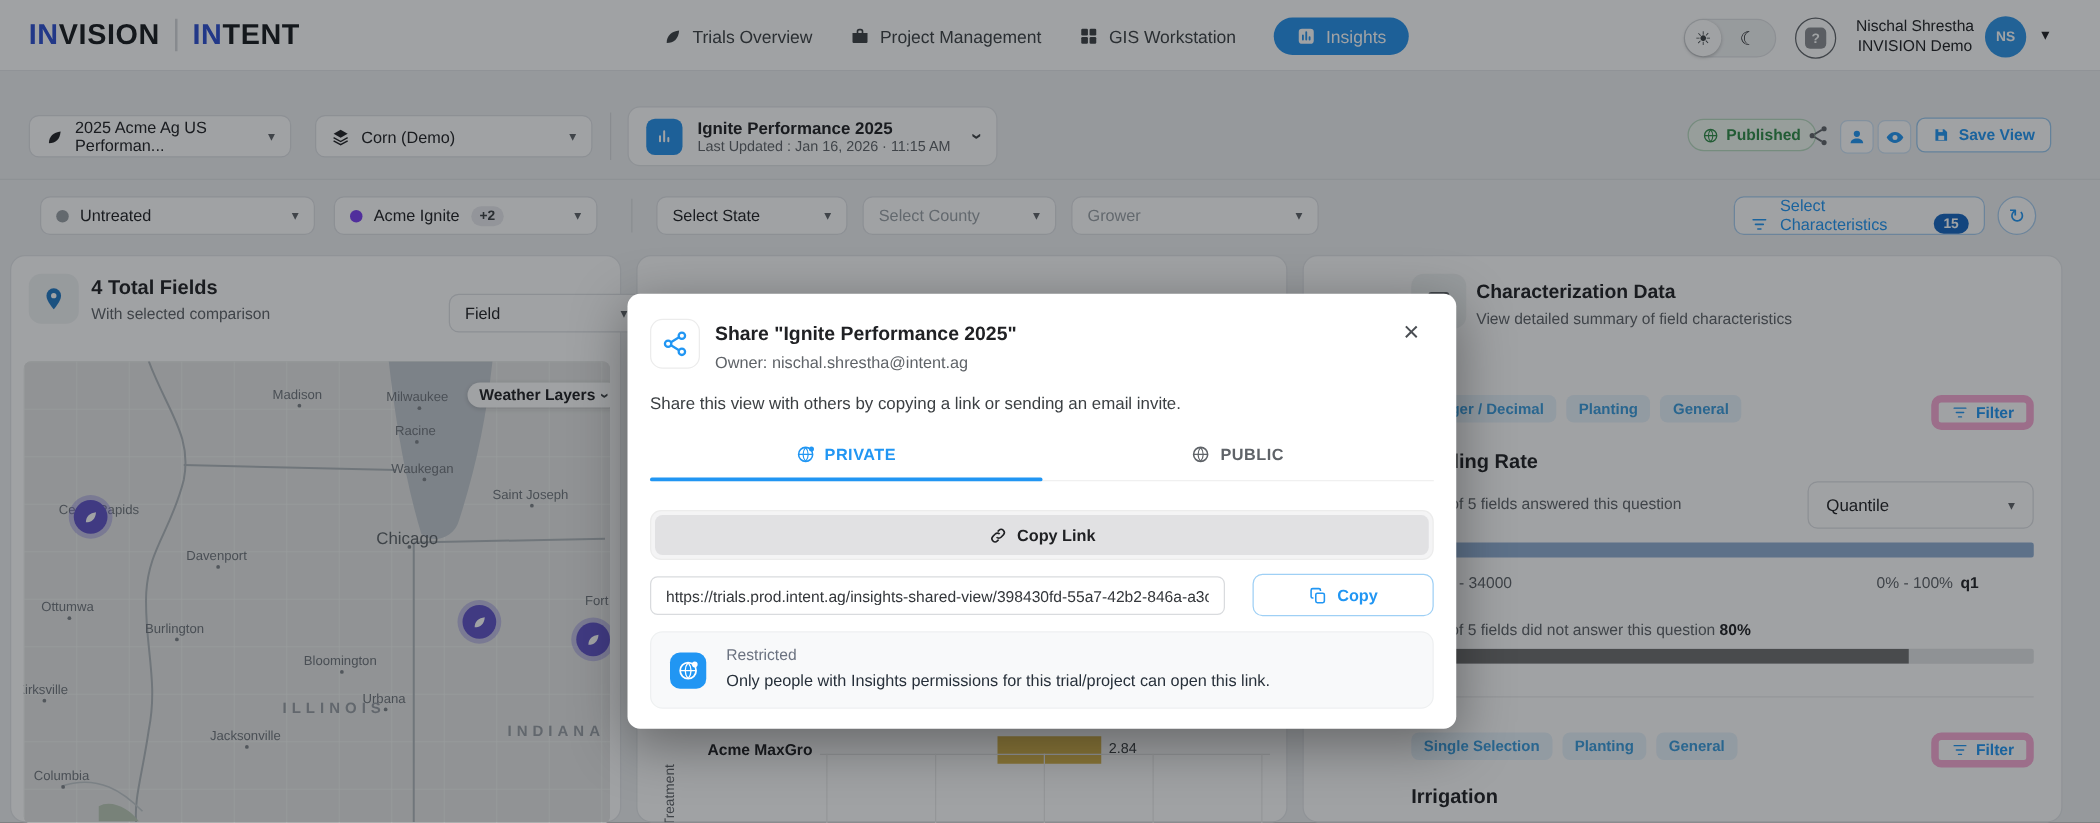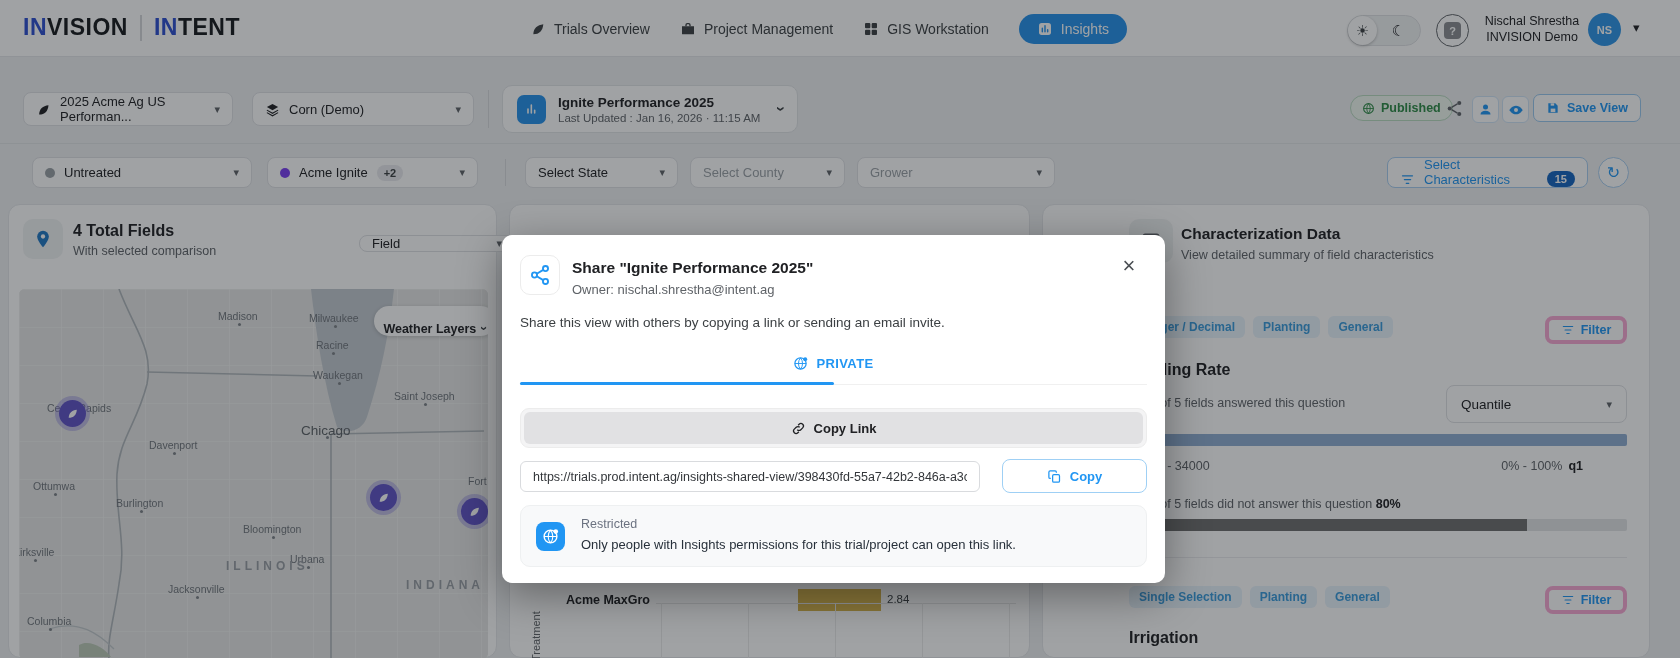--- a/index.html
+++ b/index.html
@@ -52,35 +52,35 @@
   .card-title{font-size:16px;font-weight:700;color:#202124;}
   .card-sub{font-size:12.5px;color:#5f6368;}
 
   
   .map{position:absolute;left:10px;top:84px;width:469px;height:370px;background:#e6e7e6;border-radius:6px;overflow:hidden;}
   .city{position:absolute;font-size:10.5px;color:#70757c;white-space:nowrap;}
   .city::after{content:"";position:absolute;left:50%;top:13px;width:3px;height:3px;border-radius:50%;background:#7d8288;}
   .city.big{font-size:13.5px;color:#5c6166;font-weight:500;}
   .state-label{position:absolute;font-size:12px;font-weight:700;letter-spacing:4px;color:#989da4;white-space:nowrap;}
   .marker{position:absolute;width:27px;height:27px;margin:-13px 0 0 -13px;border-radius:50%;background:#5f52c7;box-shadow:0 0 0 4px rgba(120,110,220,.35);display:flex;align-items:center;justify-content:center;}
-  .weather-pill{position:absolute;left:355px;top:17px;width:122px;height:30px;background:#fff;border-radius:17px;box-shadow:0 1px 4px rgba(0,0,0,.18);display:flex;align-items:flex-end;justify-content:center;gap:6px;font-size:12.5px;font-weight:600;color:#202124;}
-  .field-dd{position:absolute;left:350px;top:30px;width:156px;height:17px;}
+  .weather-pill{position:absolute;left:355px;top:17px;width:122px;height:20px;background:#fff;border-radius:17px;box-shadow:0 1px 4px rgba(0,0,0,.18);display:flex;align-items:center;justify-content:center;gap:6px;font-size:12.5px;font-weight:600;color:#202124;}
+  .field-dd{position:absolute;left:350px;top:30px;width:156px;height:31px;}
 
   
   .axis-label-v{position:absolute;left:20px;top:378px;height:78px;writing-mode:vertical-rl;transform:rotate(180deg);font-size:11px;color:#5f6368;}
   .row-label{position:absolute;left:40px;top:388px;width:100px;text-align:right;font-size:12.5px;font-weight:700;color:#202124;}
   .bar{position:absolute;left:288px;top:384px;width:83px;height:22px;background:#d8b54b;}
   .bar-val{position:absolute;left:377px;top:388px;font-size:11.5px;color:#3c4043;}
   .gl{position:absolute;top:398px;width:1px;height:56px;background:#ececec;}
   .axline{position:absolute;left:146px;top:398px;width:360px;height:1px;background:#e6e6e6;}
 
   
   .chip{background:#e8f3fc;color:#3a9bdc;font-size:12px;font-weight:600;border-radius:6px;padding:4px 10px;}
   .chips{position:absolute;display:flex;gap:8px;}
-  .filter-btn{position:absolute;left:502px;width:82px;height:28px;border:4px solid #f9a8d4;border-radius:8px;background:#fff;color:#2196f3;font-size:12.5px;font-weight:600;display:flex;align-items:center;justify-content:center;gap:6px;}
+  .filter-btn{position:absolute;left:502px;width:82px;height:28px;border:6px solid #f9a8d4;border-radius:8px;background:#fff;color:#2196f3;font-size:12.5px;font-weight:600;display:flex;align-items:center;justify-content:center;gap:6px;}
   .q-title{position:absolute;left:86px;font-size:16px;font-weight:700;color:#202124;}
   .ans-text{position:absolute;left:86px;font-size:12.5px;color:#5f6368;}
   .quantile{position:absolute;left:403px;top:180px;width:181px;height:38px;border:1px solid #dfe1e5;border-radius:8px;background:#fff;display:flex;align-items:center;padding:0 14px;font-size:13.5px;color:#202124;}
   .quantile::after{content:"▾";margin-left:auto;color:#5f6368;font-size:11px;}
   .pbar{position:absolute;left:86px;width:498px;height:12px;border-radius:2px;background:#8fadd3;}
   .ptrack{position:absolute;left:86px;width:498px;height:12px;border-radius:2px;background:#e3e4e6;overflow:hidden;}
   .pfill{height:100%;width:80%;background:#6f6f6f;}
   .range-l{position:absolute;left:86px;top:254px;font-size:12.5px;color:#5f6368;}
   .range-r{position:absolute;right:66px;top:254px;font-size:12.5px;color:#5f6368;margin-left:40px;}
   .range-r b{color:#202124;margin-left:6px;}
@@ -460,20 +460,29 @@
       <div class="m-tab active">
         <span>
             <svg width="15" height="15" viewBox="0 0 24 24">
               <circle cx="12" cy="12" r="9" fill="none" stroke="currentColor" stroke-width="2"></circle>
               <path d="M3 12h18M12 3a14 14 0 010 18M12 3a14 14 0 000 18" fill="none" stroke="currentColor" stroke-width="1.5"></path>
               <circle cx="19.5" cy="5" r="3.2" fill="currentColor"></circle>
             </svg>
           </span>
         <span>PRIVATE</span>
       </div>
+      <div class="m-tab idle">
+        <span>
+            <svg width="15" height="15" viewBox="0 0 24 24">
+              <circle cx="12" cy="12" r="9" fill="none" stroke="currentColor" stroke-width="2"></circle>
+              <path d="M3 12h18M12 3a14 14 0 010 18M12 3a14 14 0 000 18" fill="none" stroke="currentColor" stroke-width="1.5"></path>
+            </svg>
+          </span>
+        <span>PUBLIC</span>
+      </div>
       <div class="tab-underline"></div>
     </div>
 
     <div class="seg">
       <div class="seg-item sel">
         <span>
             <svg width="15" height="15" viewBox="0 0 24 24">
               <path d="M10 14a4 4 0 005.7 0l3-3a4 4 0 00-5.7-5.7l-1.6 1.6" fill="none" stroke="currentColor" stroke-width="2"></path>
               <path d="M14 10a4 4 0 00-5.7 0l-3 3a4 4 0 005.7 5.7l1.6-1.6" fill="none" stroke="currentColor" stroke-width="2"></path>
             </svg>

